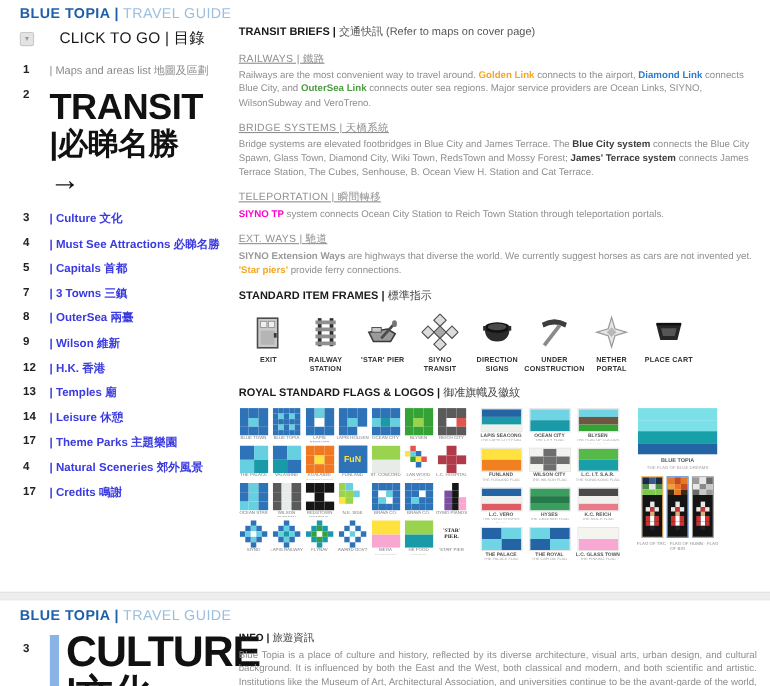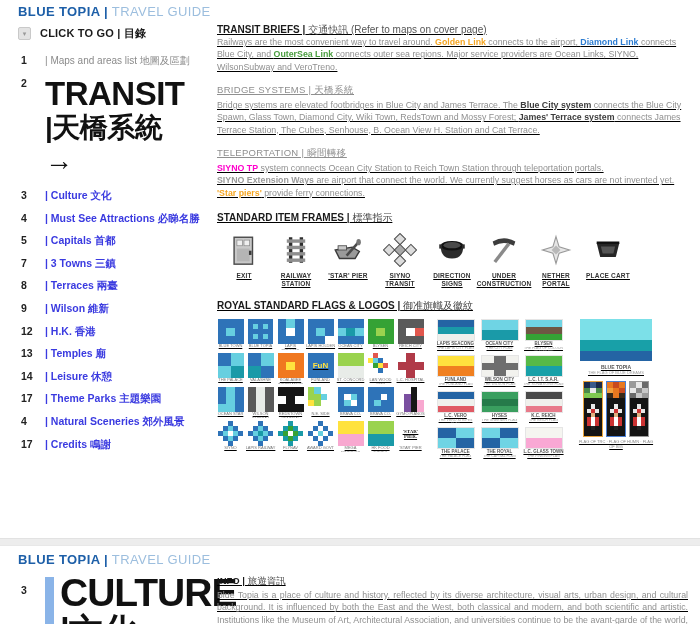--- a/index.html
+++ b/index.html
@@ -9,28 +9,28 @@
   .page1{height:538px;padding:4px 0 0 18px;box-sizing:border-box;overflow:hidden;}
   .pagebreak{height:8px;background:#ededed;border-top:1px solid #e2e2e2;border-bottom:1px solid #e8e8e8;box-sizing:border-box;}
   .page2{height:78px;padding:6px 0 0 18px;box-sizing:border-box;overflow:hidden;}
 
   .hdr{font-size:13px;letter-spacing:.4px;line-height:15px;}
   .brand{color:#1d5fa8;font-weight:700;}
   .brand-rest{color:#9cbede;font-weight:400;}
 
   .cols{display:flex;align-items:flex-start;margin-top:3px;}
   .leftcol{width:199px;flex-shrink:0;}
-  .rightcol{flex:1;padding-right:12px;min-width:0;text-decoration:underline;}
+  .rightcol{flex:1;padding-right:12px;min-width:0;}
 
   
   .toc-head{display:flex;align-items:center;margin-top:4px;}
   .collapse-box{width:11px;height:11px;background:#e3e3e3;border:1px solid #c9c9c9;border-radius:2px;
     display:inline-flex;align-items:center;justify-content:center;margin-right:9px;cursor:pointer;}
   .chev{font-size:7px;color:#999;line-height:1;}
-  .toc-title{font-size:11px;font-weight:700;color:#1a1a1a;letter-spacing:.2px;}
+  .toc-title{font-size:14px;font-weight:400;color:#1a1a1a;letter-spacing:.2px;margin-left:14px;}
   .toc-row{display:flex;margin-top:13px;}
   .toc-num{width:27px;flex-shrink:0;font-size:10.5px;font-weight:600;color:#222;padding-left:3px;box-sizing:border-box;}
   .toc-label-muted{font-size:10px;color:#8a8a8a;}
   .toc-feature{display:flex;margin-top:9px;}
   .feature-text{color:#111;}
   .f1{font-size:33px;font-weight:800;line-height:1.04;letter-spacing:-.5px;}
   .f2{font-size:28px;font-weight:800;line-height:1.2;letter-spacing:-.5px;}
   .f3{font-size:28px;font-weight:700;line-height:1.15;}
   #toc-list{margin-top:12px;}
   #toc-list .toc-row{margin-top:0;margin-bottom:8.6px;}
@@ -108,21 +108,21 @@
           <span class="toc-title">CLICK TO GO | 目錄</span>
         </div>
         <div class="toc-row">
           <span class="toc-num">1</span>
           <span class="toc-label-muted">| Maps and areas list 地圖及區劃</span>
         </div>
         <div class="toc-feature">
           <span class="toc-num">2</span>
           <div class="feature-text">
             <div class="f1">TRANSIT</div>
-            <div class="f2">|天橋系統</div>
+            <div class="f2">|必睇名勝</div>
             <div class="f3">→</div>
           </div>
         </div>
         <div id="toc-list">
             <div class="toc-row">
               <span class="toc-num">3</span>
               <span class="toc-link">| Culture 文化</span>
             </div>
             <div class="toc-row">
               <span class="toc-num">4</span>
@@ -131,21 +131,21 @@
             <div class="toc-row">
               <span class="toc-num">5</span>
               <span class="toc-link">| Capitals 首都</span>
             </div>
             <div class="toc-row">
               <span class="toc-num">7</span>
               <span class="toc-link">| 3 Towns 三鎮</span>
             </div>
             <div class="toc-row">
               <span class="toc-num">8</span>
-              <span class="toc-link">| Terraces 兩臺</span>
+              <span class="toc-link">| OuterSea 兩臺</span>
             </div>
             <div class="toc-row">
               <span class="toc-num">9</span>
               <span class="toc-link">| Wilson 維新</span>
             </div>
             <div class="toc-row">
               <span class="toc-num">12</span>
               <span class="toc-link">| H.K. 香港</span>
             </div>
             <div class="toc-row">
@@ -169,26 +169,28 @@
               <span class="toc-link">| Credits 鳴謝</span>
             </div>
           </div>
       </div>
 
       <div class="rightcol">
         <div class="briefs-title">
           <span class="bt-bold">TRANSIT BRIEFS |</span><span class="bt-rest"> 交通快訊 (Refer to maps on cover page)</span>
         </div>
         <div id="briefs-sections">
+            <div class="sec-head">RAILWAYS | 鐵路</div>
             <div class="sec-body"><span>Railways are the most convenient way to travel around. </span><span style="color: rgb(245, 166, 35); font-weight: 700;">Golden Link</span><span> connects to the airport, </span><span style="color: rgb(45, 125, 210); font-weight: 700;">Diamond Link</span><span> connects Blue City, and </span><span style="color: rgb(74, 158, 63); font-weight: 700;">OuterSea Link</span><span> connects outer sea regions. Major service providers are Ocean Links, SIYNO, WilsonSubway and VeroTreno.</span></div>
             <div class="sec-head">BRIDGE SYSTEMS | 天橋系統</div>
             <div class="sec-body"><span>Bridge systems are elevated footbridges in Blue City and James Terrace. The </span><span style="font-weight: 700; color: rgb(61, 61, 61);">Blue City system</span><span> connects the Blue City Spawn, Glass Town, Diamond City, Wiki Town, RedsTown and Mossy Forest; </span><span style="font-weight: 700; color: rgb(61, 61, 61);">James' Terrace system</span><span> connects James Terrace Station, The Cubes, Senhouse, B. Ocean View H. Station and Cat Terrace.</span></div>
             <div class="sec-head">TELEPORTATION | 瞬間轉移</div>
             <div class="sec-body"><span style="color: rgb(255, 0, 204); font-weight: 700;">SIYNO TP</span><span> system connects Ocean City Station to Reich Town Station through teleportation portals.</span></div>
-            <div class="sec-body"><span style="color: rgb(154, 154, 154); font-weight: 700;">SIYNO Extension Ways</span><span> are airport that connect the world. We currently suggest horses as cars are not invented yet.</span></div>
+            <div class="sec-head">EXT. WAYS | 馳道</div>
+            <div class="sec-body"><span style="color: rgb(154, 154, 154); font-weight: 700;">SIYNO Extension Ways</span><span> are highways that diverse the world. We currently suggest horses as cars are not invented yet.</span></div>
             <div class="sec-body"><span style="color: rgb(245, 166, 35); font-weight: 700;">'Star piers'</span><span> provide ferry connections.</span></div>
           </div>
 
         <div class="frames-title">
           <span class="ft-bold">STANDARD ITEM FRAMES |</span><span class="ft-rest"> 標準指示</span>
         </div>
         <div id="frames-row">
             <div class="frame-item">
               <div class="frame-icon">
                 <svg width="34" height="34" viewBox="0 0 24 24">

